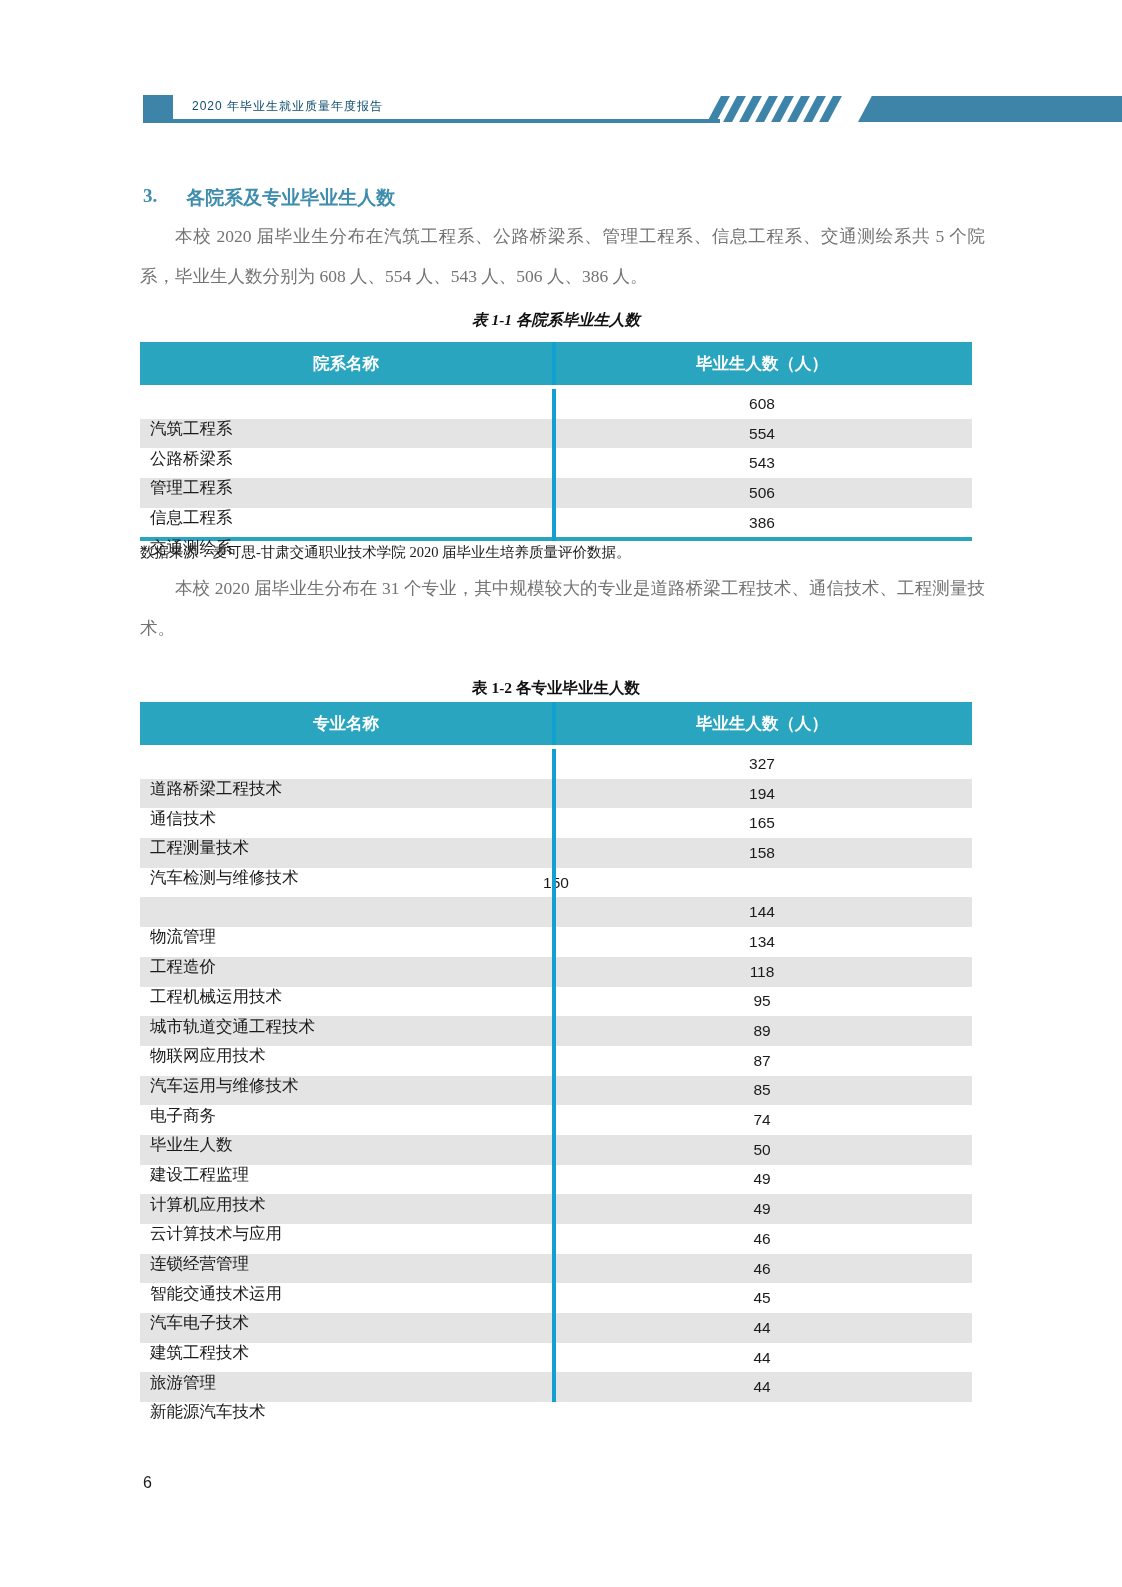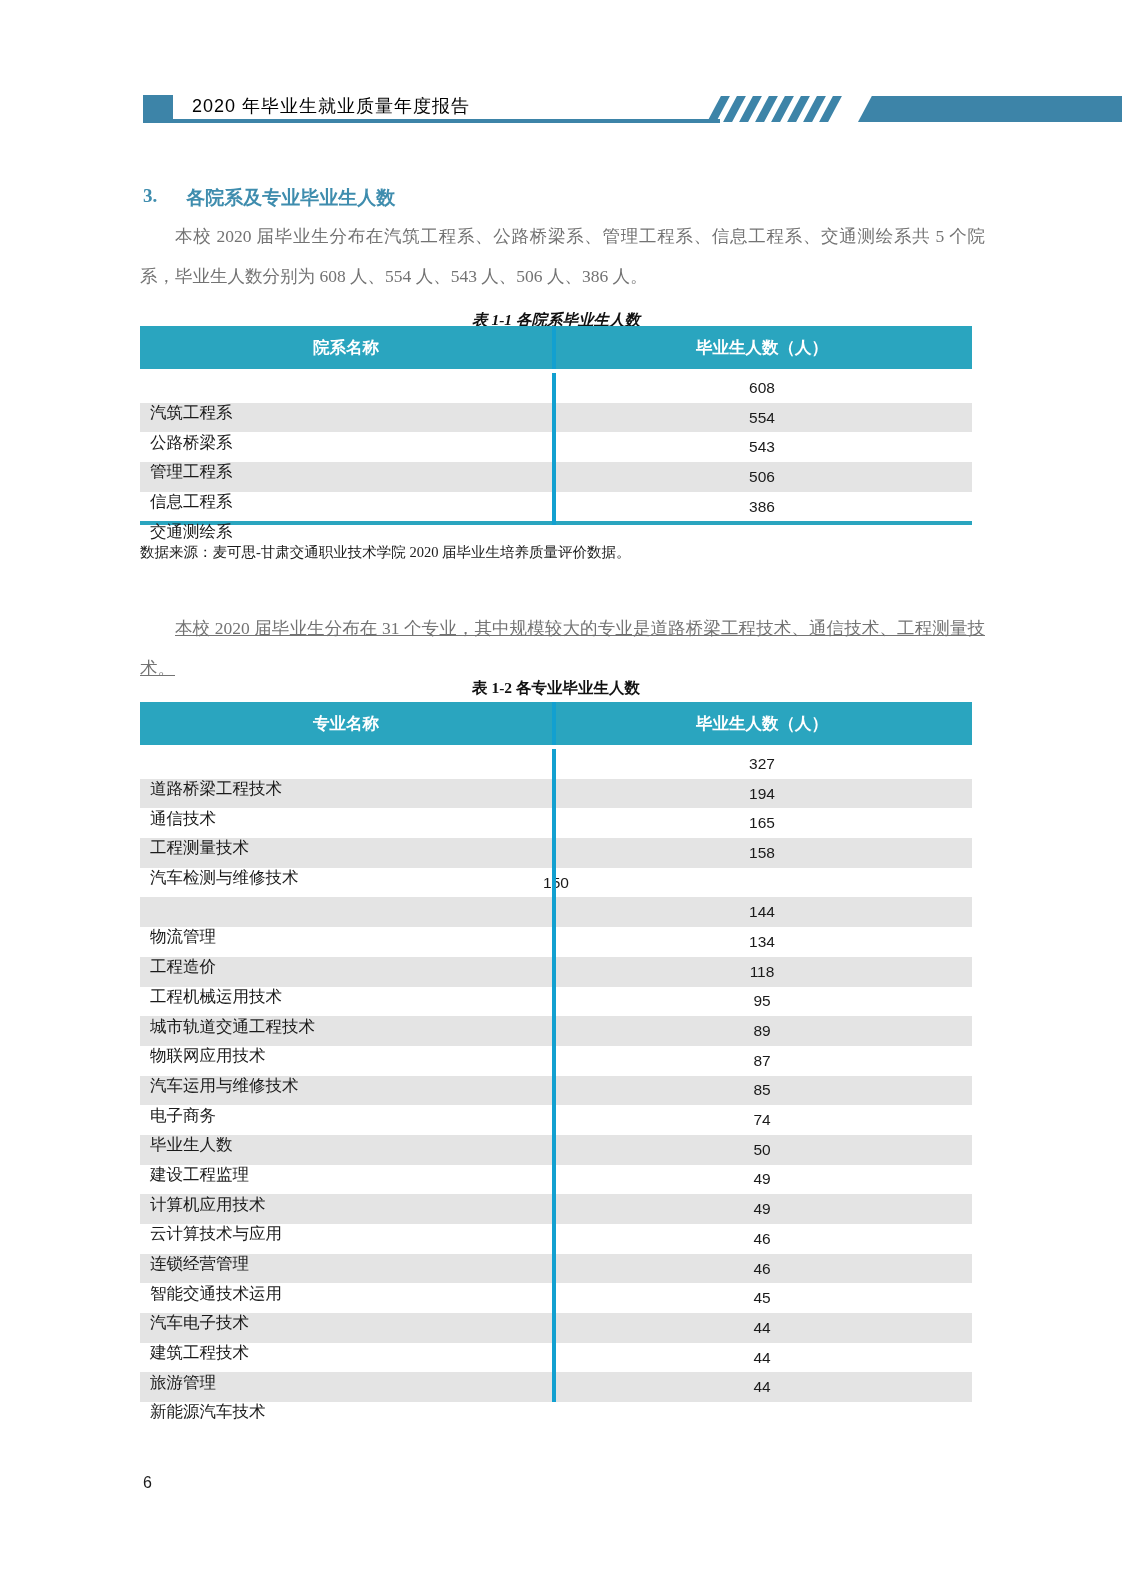--- a/index.html
+++ b/index.html
@@ -7,51 +7,51 @@
     width:1122px;height:1587px;position:relative;background:#ffffff;
     overflow:hidden;
     font-family:"Liberation Serif","DejaVu Serif",serif;
     color:#1A1A1A;
   }
   
   .hdr-square{position:absolute;left:143px;top:95px;width:30px;height:28px;background:#3D84A8;}
   .hdr-title{
     position:absolute;left:192px;top:93px;height:26px;line-height:26px;
     font-family:"Liberation Sans","DejaVu Sans",sans-serif;
-    font-size:18px;letter-spacing:1px;color:#000000;
+    font-size:12px;letter-spacing:1px;color:#0c4a6e;
   }
   .hdr-line{position:absolute;left:143px;top:119px;width:577px;height:4px;background:#3D84A8;}
   .hdr-stripes{position:absolute;left:714px;top:96px;height:26px;display:flex;gap:7px;}
   .hdr-stripes .stripe{width:9px;height:26px;background:#3D84A8;transform:skewX(-28deg);}
   .hdr-bar{
     position:absolute;left:858px;top:96px;width:290px;height:26px;background:#3D84A8;
     transform:skewX(-28deg);transform-origin:0 100%;
   }
   
   .sec-heading{
     position:absolute;left:143px;top:185px;display:flex;gap:29px;
     font-size:19px;font-weight:bold;color:#3F8DAE;
   }
   
   .para{
     position:absolute;left:140px;width:845px;
     font-size:17.5px;line-height:40px;text-align:justify;text-indent:35px;color:#737373;
   }
   #para1{top:216px;}
-  #para2{top:608px;text-decoration:underline;}
+  #para2{top:568px;}
   
   .tbl-caption{
     position:absolute;left:140px;width:832px;text-align:center;
     font-size:15.5px;font-weight:bold;color:#111111;
   }
   #caption1{top:310px;font-style:italic;}
   #caption2{top:678px;}
   
   .doc-table{position:absolute;left:140px;width:832px;--col1w:412px;--rowh:29.7px;}
-  #table1{top:326px;text-align:right;}
+  #table1{top:342px;text-align:right;}
   #table2{top:702px;}
   .t-header{display:flex;height:43px;background:#2AA5BF;}
   .t-h-cell{
     display:flex;align-items:center;justify-content:center;
     color:#ffffff;font-weight:bold;font-size:16.5px;
   }
   .t-h-cell.c1{width:var(--col1w);}
   .t-h-cell.c2{flex:1;}
   .t-body{margin-top:4px;}
   .t-row{display:flex;height:var(--rowh);background:#ffffff;}

